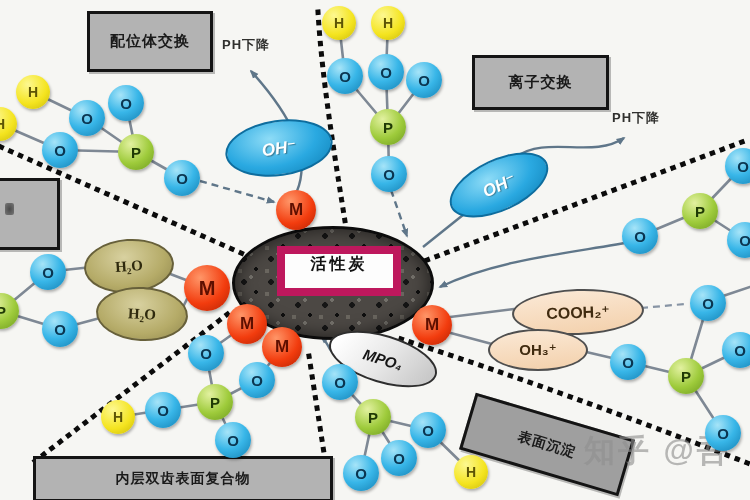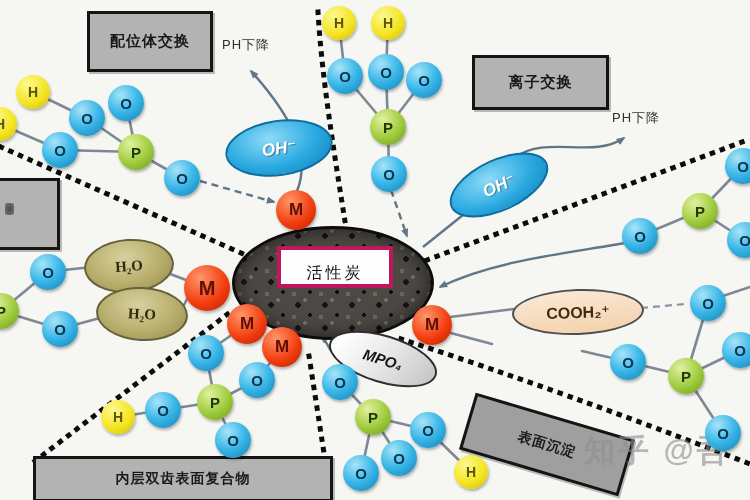--- a/index.html
+++ b/index.html
@@ -46,32 +46,32 @@
         border:3px solid #0c0c0c;border-radius:50%;position:absolute;
         background-color:#4c4844;
         background-image:
           radial-gradient(circle 3px at 9px 7px,#151515 85%,transparent 100%),
           radial-gradient(circle 2px at 21px 17px,#0f0f0f 85%,transparent 100%),
           radial-gradient(circle 2.5px at 5px 19px,#6a665f 85%,transparent 100%),
           radial-gradient(circle 2px at 16px 2px,#73706a 85%,transparent 100%);
         background-size:27px 23px;
         box-shadow:inset 0 0 18px rgba(0,0,0,.6);}
   #carbon-label{position:absolute;left:277px;top:246px;width:108px;height:34px;background:#fdfdfd;
-        border:4px solid #be185d;color:#111;font-weight:normal;font-size:16px;letter-spacing:3px;
-        display:flex;align-items:flex-end;justify-content:center;z-index:3;}
+        border:8px solid #be185d;color:#111;font-weight:bold;font-size:16px;letter-spacing:3px;
+        display:flex;align-items:flex-start;justify-content:center;z-index:3;}
 
   #atoms{position:absolute;left:0;top:0;width:100%;height:100%;z-index:5;pointer-events:none;}
   .atom{position:absolute;border-radius:50%;display:flex;align-items:center;justify-content:center;
         font-weight:bold;box-shadow:1px 2px 3px rgba(0,0,0,.3);}
   .atom.O{background:radial-gradient(circle at 35% 28%,#a6e4f8 0%,#38b6e8 50%,#1480b3 100%);color:#0a3550;}
   .atom.P{background:radial-gradient(circle at 35% 28%,#e2f1a0 0%,#9ecb3b 55%,#6d9a1f 100%);color:#1f3a05;}
   .atom.H{background:radial-gradient(circle at 35% 28%,#fdf891 0%,#f4e41f 58%,#c9b90a 100%);color:#5c5405;}
   .atom.M{background:radial-gradient(circle at 35% 28%,#ff9668 0%,#f23c0e 58%,#b32103 100%);color:#5e0f00;}
 
-  .ph{position:absolute;font-size:13px;font-weight:normal;color:#30302e;z-index:6;letter-spacing:1px;}
+  .ph{position:absolute;font-size:13px;font-weight:bold;color:#30302e;z-index:6;letter-spacing:1px;}
   #ph-left{left:222px;top:36px;}
   #ph-right{left:612px;top:109px;}
 
   #watermark{position:absolute;left:584px;top:430px;font-size:31px;font-weight:bold;color:#8f8f8f;
         opacity:.62;letter-spacing:3px;z-index:4;white-space:nowrap;}
 </style>
 </head>
 <body>
 
 <div id="stage">
@@ -169,20 +169,23 @@
   </div>
   <div class="ell khaki" id="h2o-1">
     <span>H₂O</span>
   </div>
   <div class="ell khaki" id="h2o-2">
     <span>H₂O</span>
   </div>
   <div class="ell peach" id="cooh2">
     <span>COOH₂⁺</span>
   </div>
+  <div class="ell peach" id="oh3">
+    <span>OH₃⁺</span>
+  </div>
   <div class="ell mpo4w" id="mpo4">
     <span>MPO₄</span>
   </div>
 
   <div id="watermark">知乎 @吾</div>
 
   <div id="atoms">
       <div class="atom H" style="left: 16px; top: 75px; height: 34px; width: 34px; font-size: 14px;">H</div>
       <div class="atom H" style="left: -17px; top: 107px; height: 34px; width: 34px; font-size: 14px;">H</div>
       <div class="atom O" style="left: 69px; top: 100px; height: 36px; width: 36px; font-size: 15px;">O</div>

